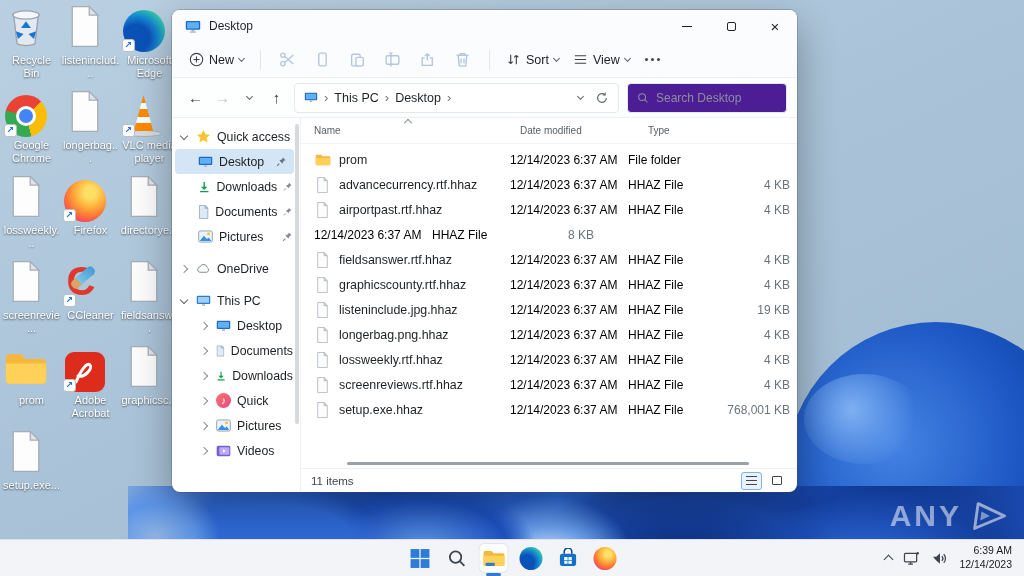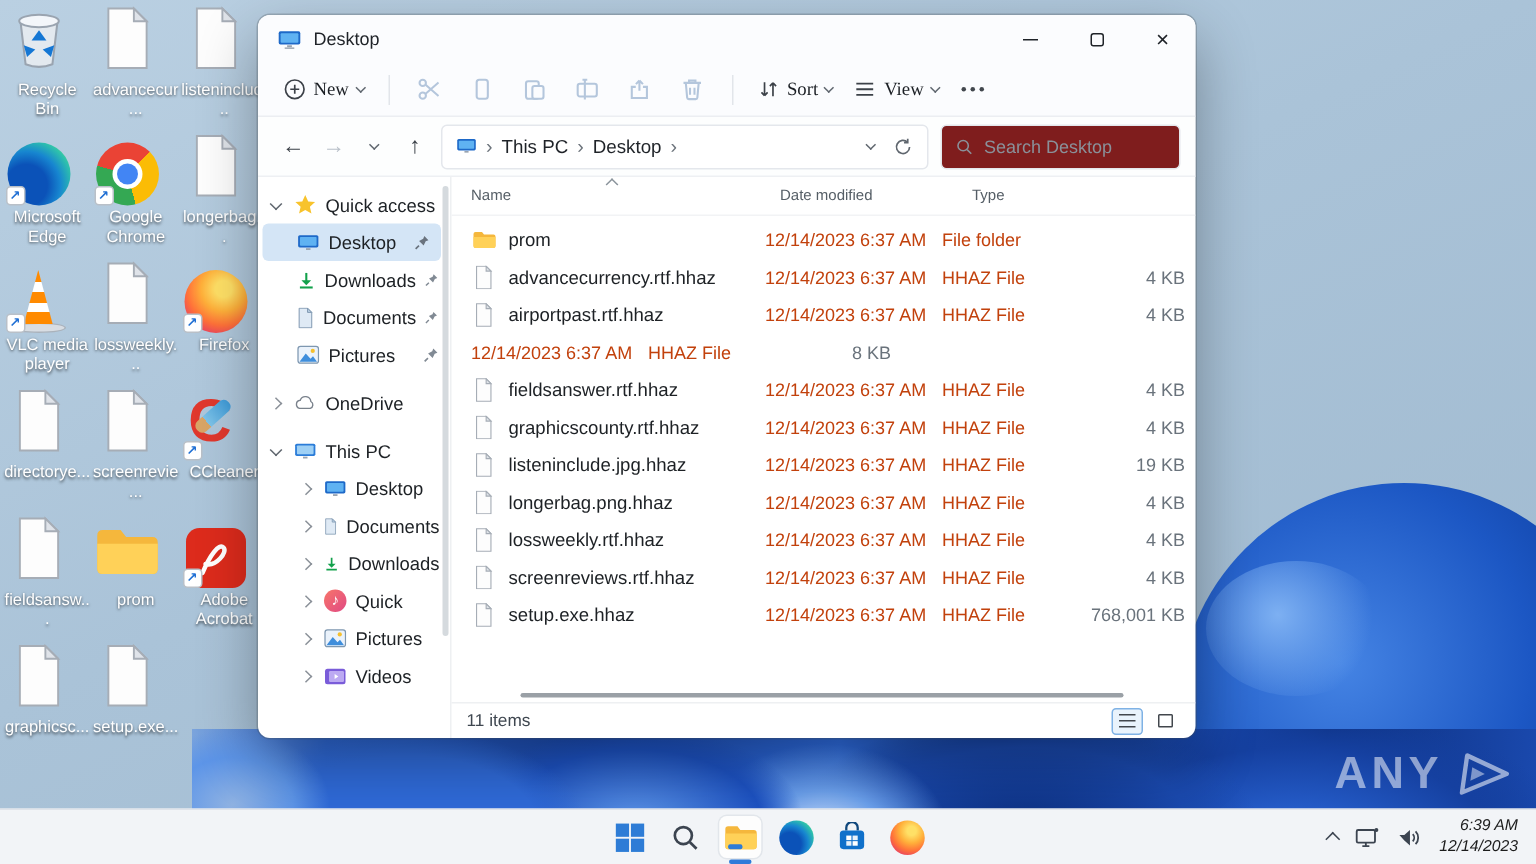--- a/index.html
+++ b/index.html
@@ -76,57 +76,57 @@
   .tb-center { position:absolute; left:50%; top:0; height:100%; transform:translateX(-50%);
     display:flex; align-items:center; gap:9px; }
   .tb-icon { position:relative; width:28px; height:28px; border-radius:5px; display:flex; align-items:center; justify-content:center; }
   .tb-icon.active { background:#fdfdfd; box-shadow:0 0 0 1px #e2e6eb; }
   .tb-icon.active::after { content:''; position:absolute; left:50%; bottom:-4px; transform:translateX(-50%);
     width:15px; height:3px; border-radius:2px; background:#2f7bd9; }
   .tb-edge { width:23px; height:23px; border-radius:50%;
     background:radial-gradient(circle at 30% 68%, #0b52b8 0 34%, #1786d0 55%, #2fc3ab 76%, #9fe06b 96%); }
   .tb-ff { width:23px; height:23px; border-radius:50%;
     background:radial-gradient(circle at 62% 30%, #ffe066 0 14%, #ffb03a 38%, #ff7139 62%, #e3366b 86%, #b5007f 100%); }
-  .tray { margin-left:auto; display:flex; align-items:center; gap:11px; padding-right:12px; height:100%;font-style:italic; }
+  .tray { margin-left:auto; display:flex; align-items:center; gap:11px; padding-right:12px; height:100%; }
   .chev-up { width:7px; height:7px; border-left:1.4px solid #3c4450; border-top:1.4px solid #3c4450; transform:rotate(45deg); margin-top:3px; }
   .clock { text-align:right; font-size:10.5px; line-height:1.3; color:#1c1c1c; }
 
   
   .window { position:absolute; left:172px; top:10px; width:625px; height:482px; background:#fff; border-radius:8px;
     box-shadow:0 0 0 1px rgba(70,75,80,.28), 0 16px 40px rgba(0,0,0,.33); overflow:hidden; z-index:10;
     display:flex; flex-direction:column; }
   .titlebar { flex:none; height:32px; background:#fbfcfe; display:flex; align-items:center; padding-left:13px; }
   .title-text { font-size:12px; color:#1f2328; margin-left:8px; }
   .win-controls { margin-left:auto; display:flex; height:100%; }
   .win-btn { width:44px; height:100%; display:flex; align-items:center; justify-content:center; color:#1f2328; }
   .glyph-min { width:10px; height:1px; background:#1f2328; }
   .glyph-max { width:9px; height:9px; border:1px solid #1f2328; border-radius:2px; }
   .glyph-close { font-size:15px; line-height:1; }
 
   .toolbar { flex:none; height:36px; display:flex; align-items:center; padding:0 10px; background:#fbfcfe;
     border-bottom:1px solid #eceef2; }
-  .tool-btn { display:flex; align-items:center; gap:5px; padding:4px 7px; border-radius:5px; font-size:12.5px; color:#1b1f24;font-family:Liberation Serif, serif; }
+  .tool-btn { display:flex; align-items:center; gap:5px; padding:4px 7px; border-radius:5px; font-size:12.5px; color:#1b1f24; }
   .chev { width:6px; height:6px; border-right:1.2px solid #5f666e; border-bottom:1.2px solid #5f666e;
     transform:rotate(45deg); margin-top:-3px; }
   .chev.sm { width:5px; height:5px; }
   .tb-sep { width:1px; height:20px; background:#e2e5ea; margin:0 9px; }
   .ico-btn { width:35px; height:30px; display:flex; align-items:center; justify-content:center; }
   .dots { display:flex; gap:3px; padding:0 8px; }
   .dots i { width:3px; height:3px; border-radius:50%; background:#42474d; }
 
   .addressrow { flex:none; height:40px; display:flex; align-items:center; padding:0 10px; background:#fdfefe;
     border-bottom:1px solid #eef0f3; }
   .nav-btn { width:27px; height:27px; display:flex; align-items:center; justify-content:center;
     font-size:15px; color:#3b4148; }
   .nav-btn.disabled { color:#b9c0c9; }
   .addressbox { flex:1; height:30px; border:1px solid #e4e7ec; border-radius:4px; background:#fff;
     display:flex; align-items:center; padding:0 9px; margin:0 8px 0 4px; gap:6px; font-size:12.5px; color:#1f2328; }
   .crumb-sep { color:#6d747c; font-size:13px; margin-top:-1px; }
   .addr-right { margin-left:auto; display:flex; align-items:center; gap:12px; }
-  .searchbox { flex:none; width:160px; height:30px; border:1px solid #e4e7ec; border-radius:4px; background:#7f1d1d;
+  .searchbox { flex:none; width:160px; height:30px; border:1px solid #e4e7ec; border-radius:4px; background:#4c1d95;
     display:flex; align-items:center; gap:7px; padding:0 9px; font-size:12px; color:#8a9099; }
 
   .content { flex:1; display:flex; min-height:0; }
   .sidebar { flex:none; width:128px; padding-top:6px; position:relative; font-size:12.3px; color:#1d2125; }
   .side-row { display:flex; align-items:center; height:25px; padding:0 7px 0 6px; gap:6px; }
   .side-row .expander { width:12px; flex:none; display:flex; justify-content:center; }
   .side-row.child { padding-left:26px; }
   .side-row.selected { background:#d4e5f6; border-radius:4px; margin:0 6px 0 3px; padding-left:23px; }
   .side-row .pin { margin-left:auto; }
   .side-gap { height:7px; }
@@ -143,21 +143,21 @@
     border-left:1.2px solid #8b949c; border-top:1.2px solid #8b949c; transform:rotate(45deg); }
   .hc { display:flex; align-items:center; height:100%; }
   .hc-name { flex:0 0 196px; }
   .hc-date { flex:0 0 118px; }
   .hc-type { flex:0 0 94px; }
   .hc-size { flex:0 0 68px; justify-content:flex-end; }
   .hsep { width:1px; height:14px; background:#e7eaec; margin-right:10px; }
   .rows { flex:1; overflow:hidden; padding-top:3px; }
   .frow { display:flex; align-items:center; height:25px; padding-left:13px; font-size:12.4px; color:#1d2125; }
   .c-name { flex:0 0 196px; display:flex; align-items:center; gap:8px; overflow:hidden; white-space:nowrap; }
-  .c-date, .c-type { color:#c2410c; font-size:12px; }
+  .c-date, .c-type { color:#000000; font-size:12px; }
   .c-date { flex:0 0 118px; }
   .c-type { flex:0 0 94px; }
   .c-size { flex:0 0 68px; text-align:right; color:#6a737c; font-size:12px; }
   .l-ic { width:17px; height:17px; flex:none; display:flex; align-items:center; justify-content:center; }
   .l-ic .lvis { display:none; }
   .l-ic.folder-icon .v-lfolder { display:block; }
   .l-ic.file-icon .v-lfile { display:block; }
   .hscroll-track { flex:none; height:9px; display:flex; align-items:center; padding:0 48px 0 46px; }
   .hscroll-thumb { height:3px; flex:1; background:#9aa0a6; border-radius:2px; }
   .statusbar { flex:none; height:24px; display:flex; align-items:center; padding:0 10px; font-size:11.5px;
@@ -198,33 +198,20 @@
                 <polygon points="8.2,25.5 6.6,19.8 12.2,21.8"></polygon>
                 <polygon points="19.8,25.5 15.8,21.8 21.4,19.8"></polygon>
               </g>
             </svg>
           </span>
 
         </div>
         <div class="dlabel">Recycle Bin</div>
       </div>
 
-      <div class="dcell">
-        <div class="dicon document-icon">
-
-          <span class="dvis v-document-icon">
-            <svg width="34" height="43" viewBox="0 0 24 30">
-              <path d="M3 1 h12 l6 6 v22 h-18 z" fill="#fdfdfd" stroke="#a6adb6" stroke-width="0.9"></path>
-              <path d="M15 1 v6 h6 z" fill="#dfe3e9" stroke="#a6adb6" stroke-width="0.9"></path>
-            </svg>
-          </span>
-
-        </div>
-        <div class="dlabel">advancecur...</div>
-      </div>
 
       <div class="dcell">
         <div class="dicon document-icon">
 
           <span class="dvis v-document-icon">
             <svg width="34" height="43" viewBox="0 0 24 30">
               <path d="M3 1 h12 l6 6 v22 h-18 z" fill="#fdfdfd" stroke="#a6adb6" stroke-width="0.9"></path>
               <path d="M15 1 v6 h6 z" fill="#dfe3e9" stroke="#a6adb6" stroke-width="0.9"></path>
             </svg>
           </span>

